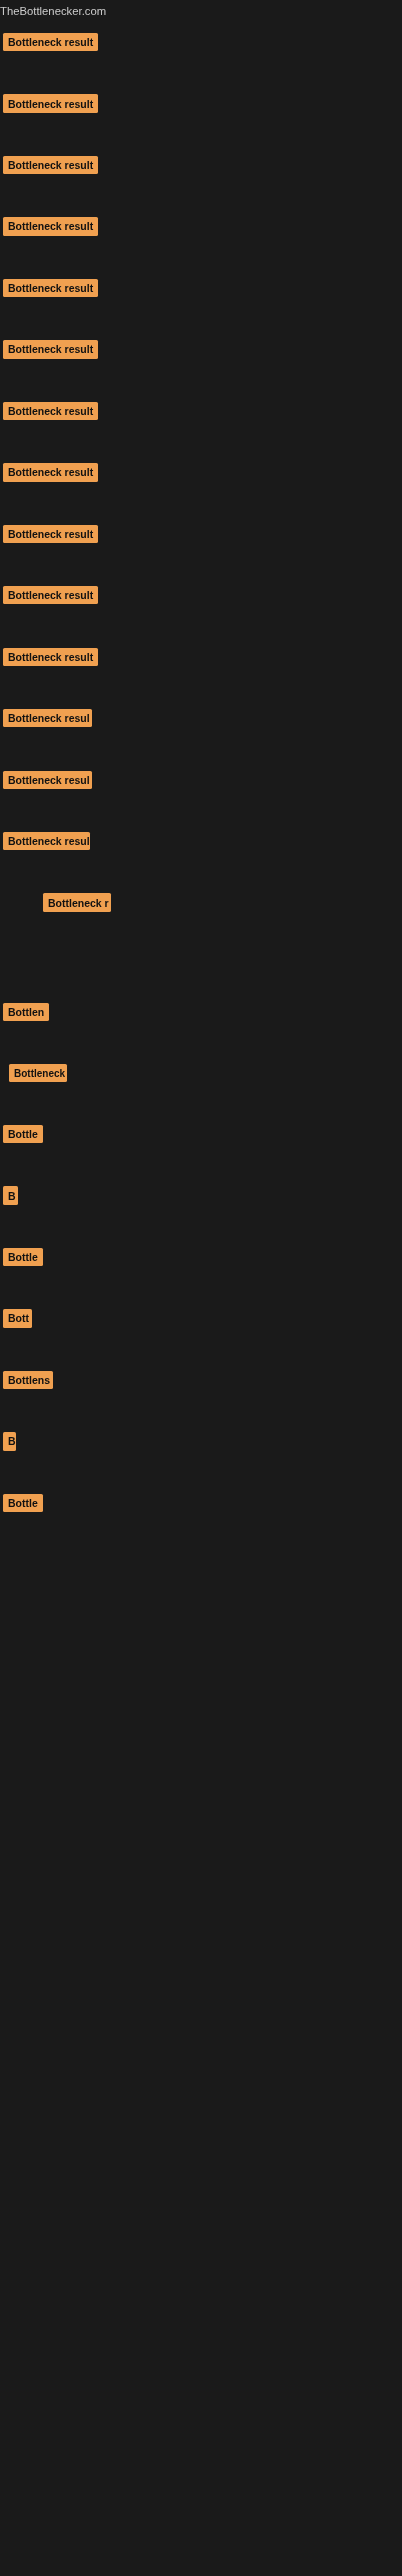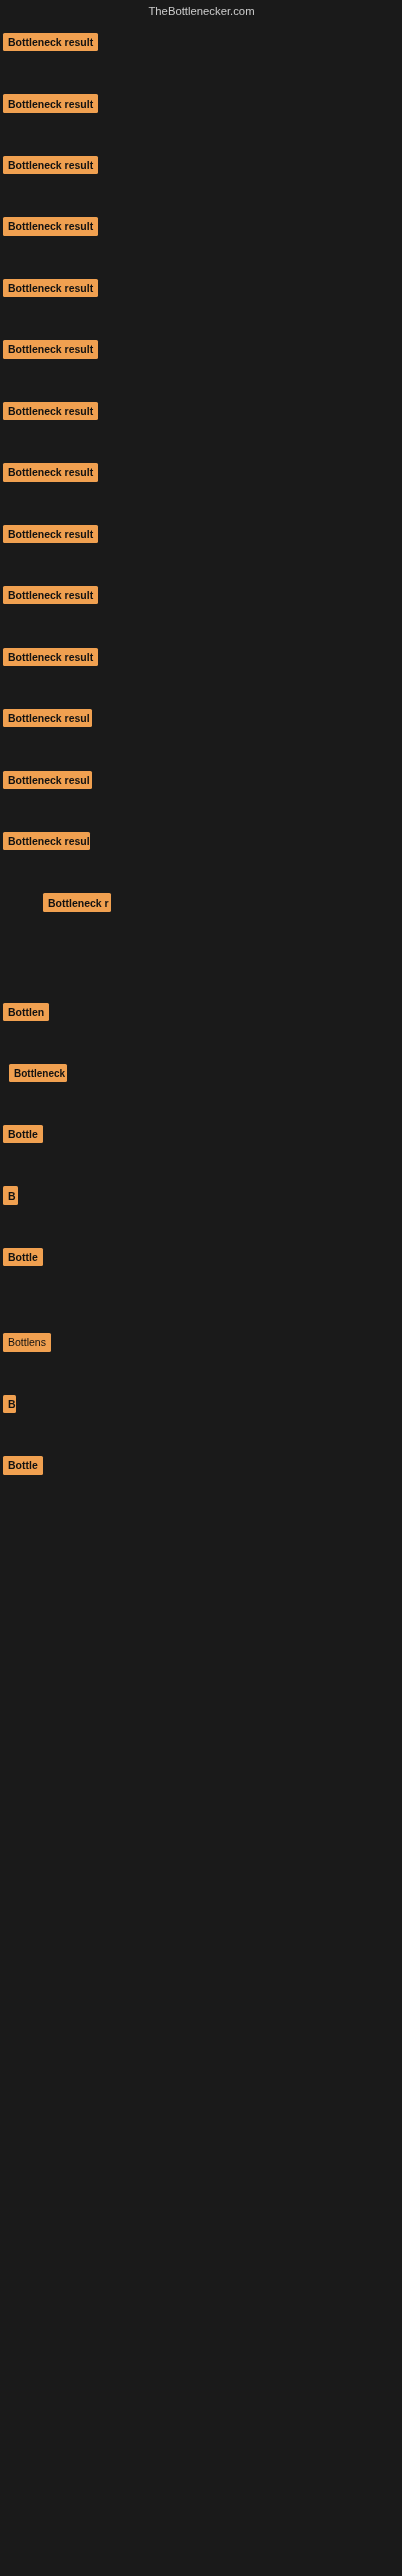--- a/index.html
+++ b/index.html
@@ -10,21 +10,20 @@
 
     body {
       width: 403px;
       min-height: 2576px;
       background-color: #1a1a1a;
       font-family: Arial, sans-serif;
       position: relative;
     }
 
     .site-title {
-      text-align: center;
       color: #cccccc;
       font-size: 11.3px;
       padding: 4.8px 0;
       background-color: #1a1a1a;
     }
 
     
   </style>
 </head>
 <body>
@@ -65,21 +64,22 @@
     <div style="padding: 11.3px 3.2px 4.8px;"><div style="background-color: rgb(240, 160, 80); color: rgb(17, 17, 17); font-size: 10.5px; font-weight: bold; padding: 3.2px 4.8px; display: inline-block; border-radius: 1.6px; max-width: 47px; overflow: hidden; white-space: nowrap; text-overflow: clip; margin-top: 48px;">Bottlen</div></div>
     <div style="height: 24px;"></div>
     <div style="padding: 11.3px 3.2px 4.8px;"><div style="background-color: rgb(240, 160, 80); color: rgb(17, 17, 17); font-size: 10px; font-weight: bold; padding: 3.2px 4.8px; display: inline-block; border-radius: 1.6px; max-width: 58px; overflow: hidden; white-space: nowrap; text-overflow: clip; margin-left: 6px;">Bottleneck</div></div>
     <div style="height: 24px;"></div>
     <div style="padding: 11.3px 3.2px 4.8px;"><div style="background-color: rgb(240, 160, 80); color: rgb(17, 17, 17); font-size: 10.5px; font-weight: bold; padding: 3.2px 4.8px; display: inline-block; border-radius: 1.6px; max-width: 40px; overflow: hidden; white-space: nowrap; text-overflow: clip;">Bottle</div></div>
     <div style="height: 24px;"></div>
     <div style="padding: 11.3px 3.2px 4.8px;"><div style="background-color: rgb(240, 160, 80); color: rgb(17, 17, 17); font-size: 10.5px; font-weight: bold; padding: 3.2px 4.8px; display: inline-block; border-radius: 1.6px; max-width: 14.5px; overflow: hidden; white-space: nowrap; text-overflow: clip;">B</div></div>
     <div style="height: 24px;"></div>
     <div style="padding: 11.3px 3.2px 4.8px;"><div style="background-color: rgb(240, 160, 80); color: rgb(17, 17, 17); font-size: 10.5px; font-weight: bold; padding: 3.2px 4.8px; display: inline-block; border-radius: 1.6px; max-width: 40px; overflow: hidden; white-space: nowrap; text-overflow: clip;">Bottle</div></div>
     <div style="height: 24px;"></div>
+    <div style="padding: 11.3px 3.2px 4.8px;"><div style="background-color: rgb(240, 160, 80); color: rgb(17, 17, 17); font-size: 10.5px; font-weight: bold; padding: 3.2px 4.8px; display: inline-block; border-radius: 1.6px; max-width: 29px; overflow: hidden; white-space: nowrap; text-overflow: clip;">Bott</div></div>
     <div style="height: 24px;"></div>
-    <div style="padding: 11.3px 3.2px 4.8px;"><div style="background-color: rgb(240, 160, 80); color: rgb(17, 17, 17); font-size: 10.5px; font-weight: normal; padding: 3.2px 4.8px; display: inline-block; border-radius: 1.6px; max-width: 50px; overflow: hidden; white-space: nowrap; text-overflow: clip;">Bottlens</div></div>
+    <div style="padding: 11.3px 3.2px 4.8px;"><div style="background-color: rgb(240, 160, 80); color: rgb(17, 17, 17); font-size: 10.5px; font-weight: bold; padding: 3.2px 4.8px; display: inline-block; border-radius: 1.6px; max-width: 50px; overflow: hidden; white-space: nowrap; text-overflow: clip;">Bottlens</div></div>
     <div style="height: 24px;"></div>
     <div style="padding: 11.3px 3.2px 4.8px;"><div style="background-color: rgb(240, 160, 80); color: rgb(17, 17, 17); font-size: 10.5px; font-weight: bold; padding: 3.2px 4.8px; display: inline-block; border-radius: 1.6px; max-width: 13px; overflow: hidden; white-space: nowrap; text-overflow: clip;">B</div></div>
     <div style="height: 24px;"></div>
     <div style="padding: 11.3px 3.2px 4.8px;"><div style="background-color: rgb(240, 160, 80); color: rgb(17, 17, 17); font-size: 10.5px; font-weight: bold; padding: 3.2px 4.8px; display: inline-block; border-radius: 1.6px; max-width: 40px; overflow: hidden; white-space: nowrap; text-overflow: clip;">Bottle</div></div>
     <div style="height: 24px;"></div>
   </div>
 
 
 </body></html>

